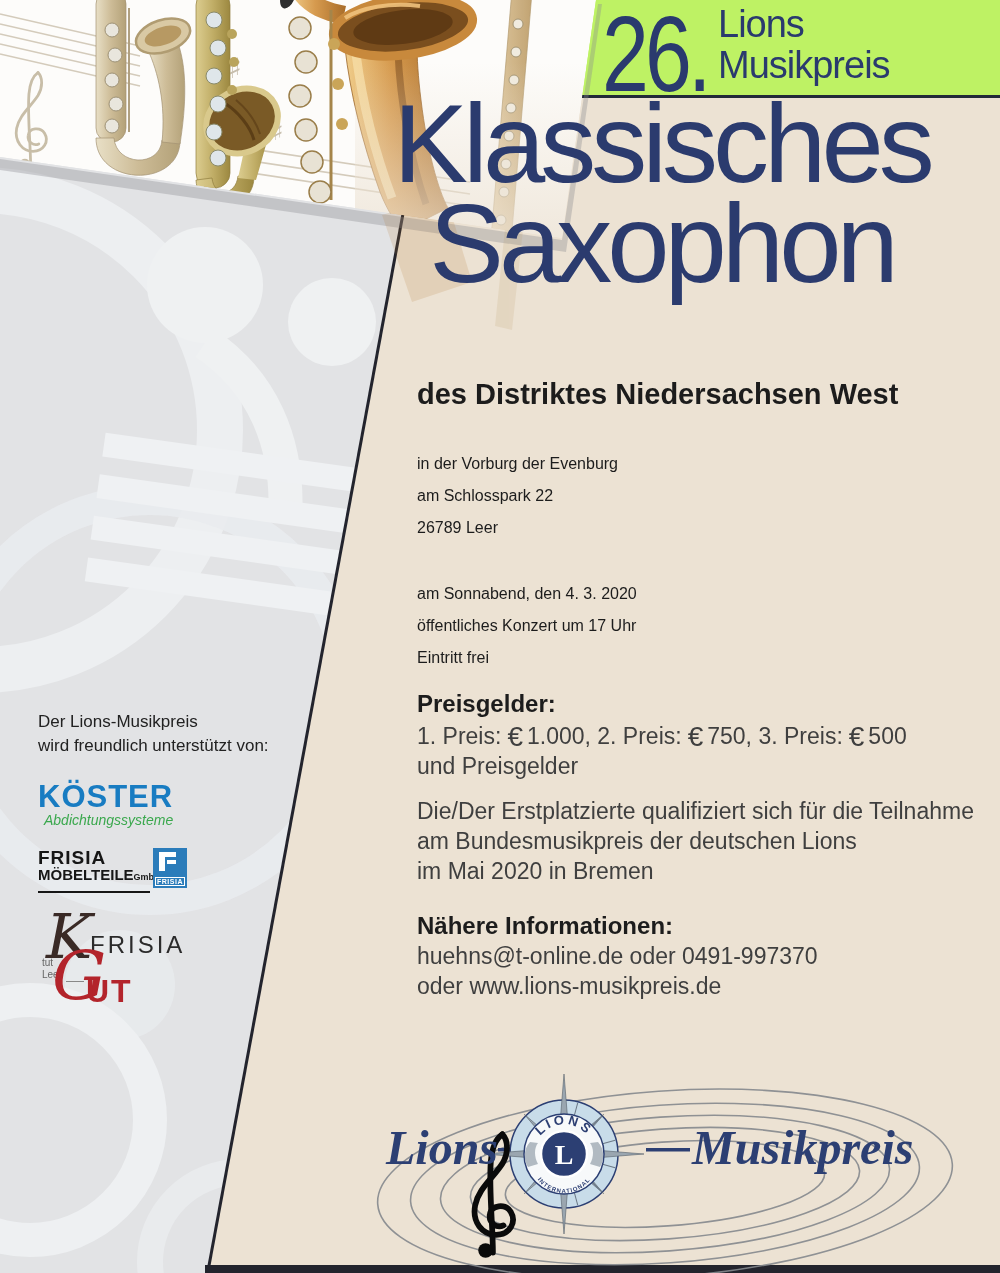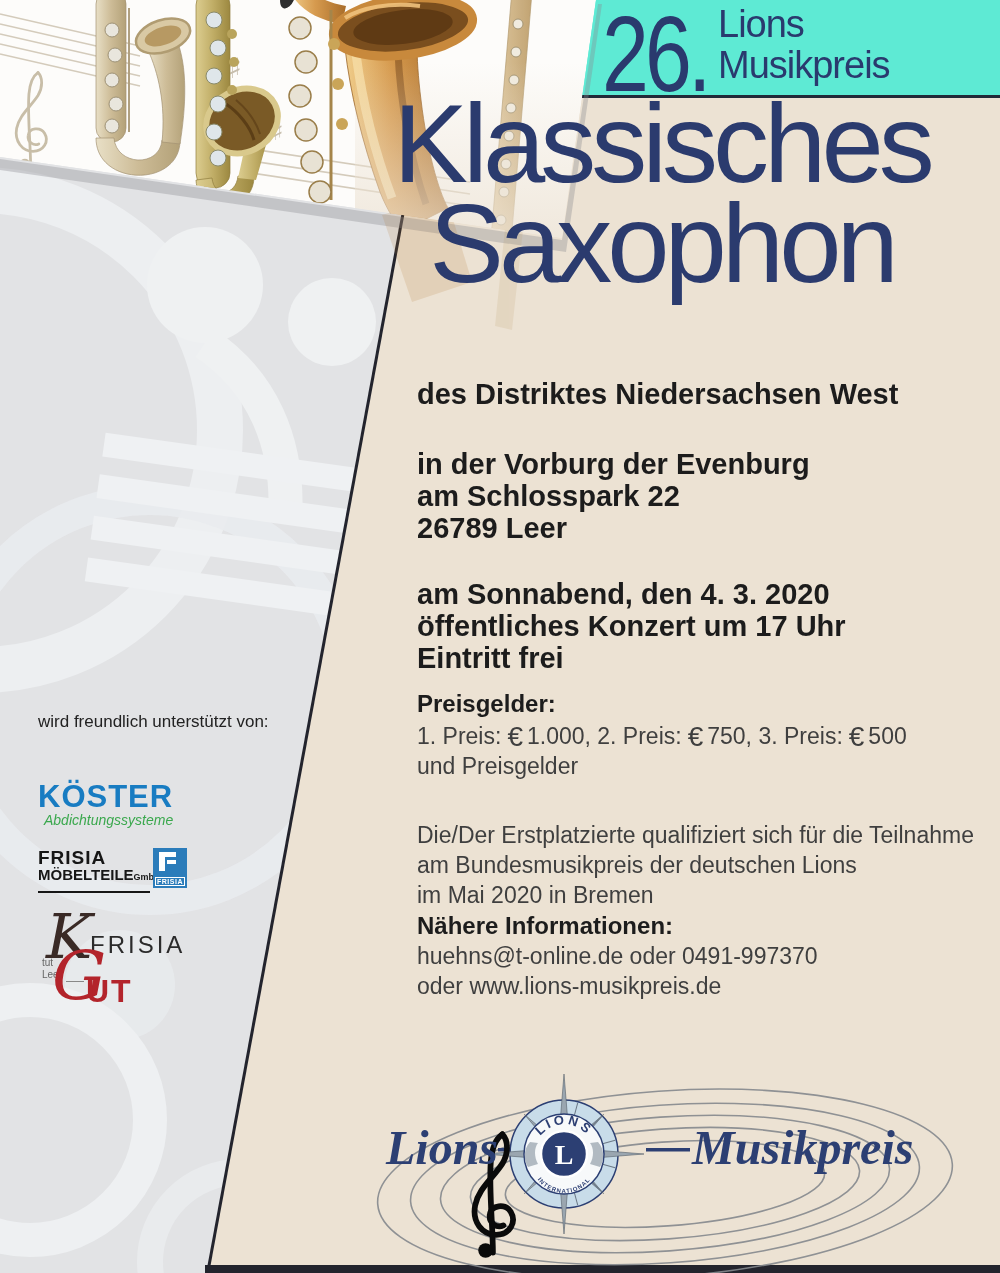--- a/index.html
+++ b/index.html
@@ -10,41 +10,41 @@
 
   
   .beige-page{position:absolute;inset:0;background:#ece2d3;
     clip-path:polygon(443px 0px,1000px 0px,1000px 1273px,208px 1273px);}
   .diag-line{position:absolute;left:442px;top:-6px;width:3px;height:1310px;
     background:#23242d;transform:rotate(10.45deg);transform-origin:top left;}
   .bottom-strip{position:absolute;left:205px;right:0;top:1265px;height:8px;background:#23242d;}
 
   
   .blue-box{position:absolute;left:540px;top:0;width:460px;height:95px;
-    background:#5eead4;border-bottom:3px solid #222a38;color:#2a3a6e;}
+    background:#bef264;border-bottom:3px solid #222a38;color:#2a3a6e;}
   .ed-number{position:absolute;left:62px;bottom:-6px;font-size:108px;line-height:95px;
     font-weight:300;letter-spacing:-5px;transform:scaleX(.78);transform-origin:left bottom;}
   .ed-stack{position:absolute;left:178px;top:4px;font-size:38px;line-height:41px;
     font-weight:300;letter-spacing:-1px;}
 
   
   .main-title{position:absolute;left:360px;right:37px;top:94px;text-align:center;
     color:#2b3b6e;font-size:112px;line-height:100px;font-weight:300;letter-spacing:-5px;}
 
   
   .txt{position:absolute;left:417px;color:#1c1c1c;}
   .sub-title{top:378px;font-size:29px;font-weight:bold;}
-  .blk{font-size:29px;font-weight:bold;line-height:32px;}
+  .blk{font-size:16px;font-weight:normal;line-height:32px;}
   .venue{top:448px;}
   .event{top:578px;}
   .prize-head{top:690px;font-size:24px;font-weight:bold;}
   .prize-line{top:721px;font-size:23px;color:#3f3f3f;}
   .prize-line .eur{font-size:28px;vertical-align:-2px;margin:0 4px 0 6px;}
   .prize-extra{top:753px;font-size:23px;color:#3f3f3f;}
-  .qual{top:820px;font-size:23px;line-height:30px;color:#3f3f3f;font-weight:normal;}
+  .qual{top:796px;font-size:23px;line-height:30px;color:#3f3f3f;font-weight:normal;}
   .info-head{top:912px;font-size:24px;font-weight:bold;}
   .info-l1{top:943px;font-size:23px;color:#3f3f3f;}
   .info-l2{top:973px;font-size:23px;color:#3f3f3f;}
 
   
   .sup-intro{position:absolute;left:38px;top:710px;font-size:17px;line-height:24px;color:#222;}
   .koester{position:absolute;left:38px;top:782px;}
   .koester .kname{font-size:31px;font-weight:900;color:#187cc2;letter-spacing:1px;line-height:30px;}
   .koester .ktag{font-size:14px;font-style:italic;color:#3aa84d;text-align:right;margin-top:0;}
   .frisia{position:absolute;left:38px;top:848px;width:152px;}
@@ -301,20 +301,21 @@
     <div>Die/Der Erstplatzierte qualifiziert sich für die Teilnahme</div>
     <div>am Bundesmusikpreis der deutschen Lions</div>
     <div>im Mai 2020 in Bremen</div>
   </div>
 
   <div class="txt info-head">Nähere Informationen:</div>
   <div class="txt info-l1">huehns@t-online.de oder 0491-997370</div>
   <div class="txt info-l2">oder www.lions-musikpreis.de</div>
 
   <div class="sup-intro">
+    <div>Der Lions-Musikpreis</div>
     <div>wird freundlich unterstützt von:</div>
   </div>
 
   <div class="koester">
     <div class="kname">KÖSTER</div>
     <div class="ktag">Abdichtungssysteme</div>
   </div>
 
   <div class="frisia">
     <div class="f1">FRISIA</div>

